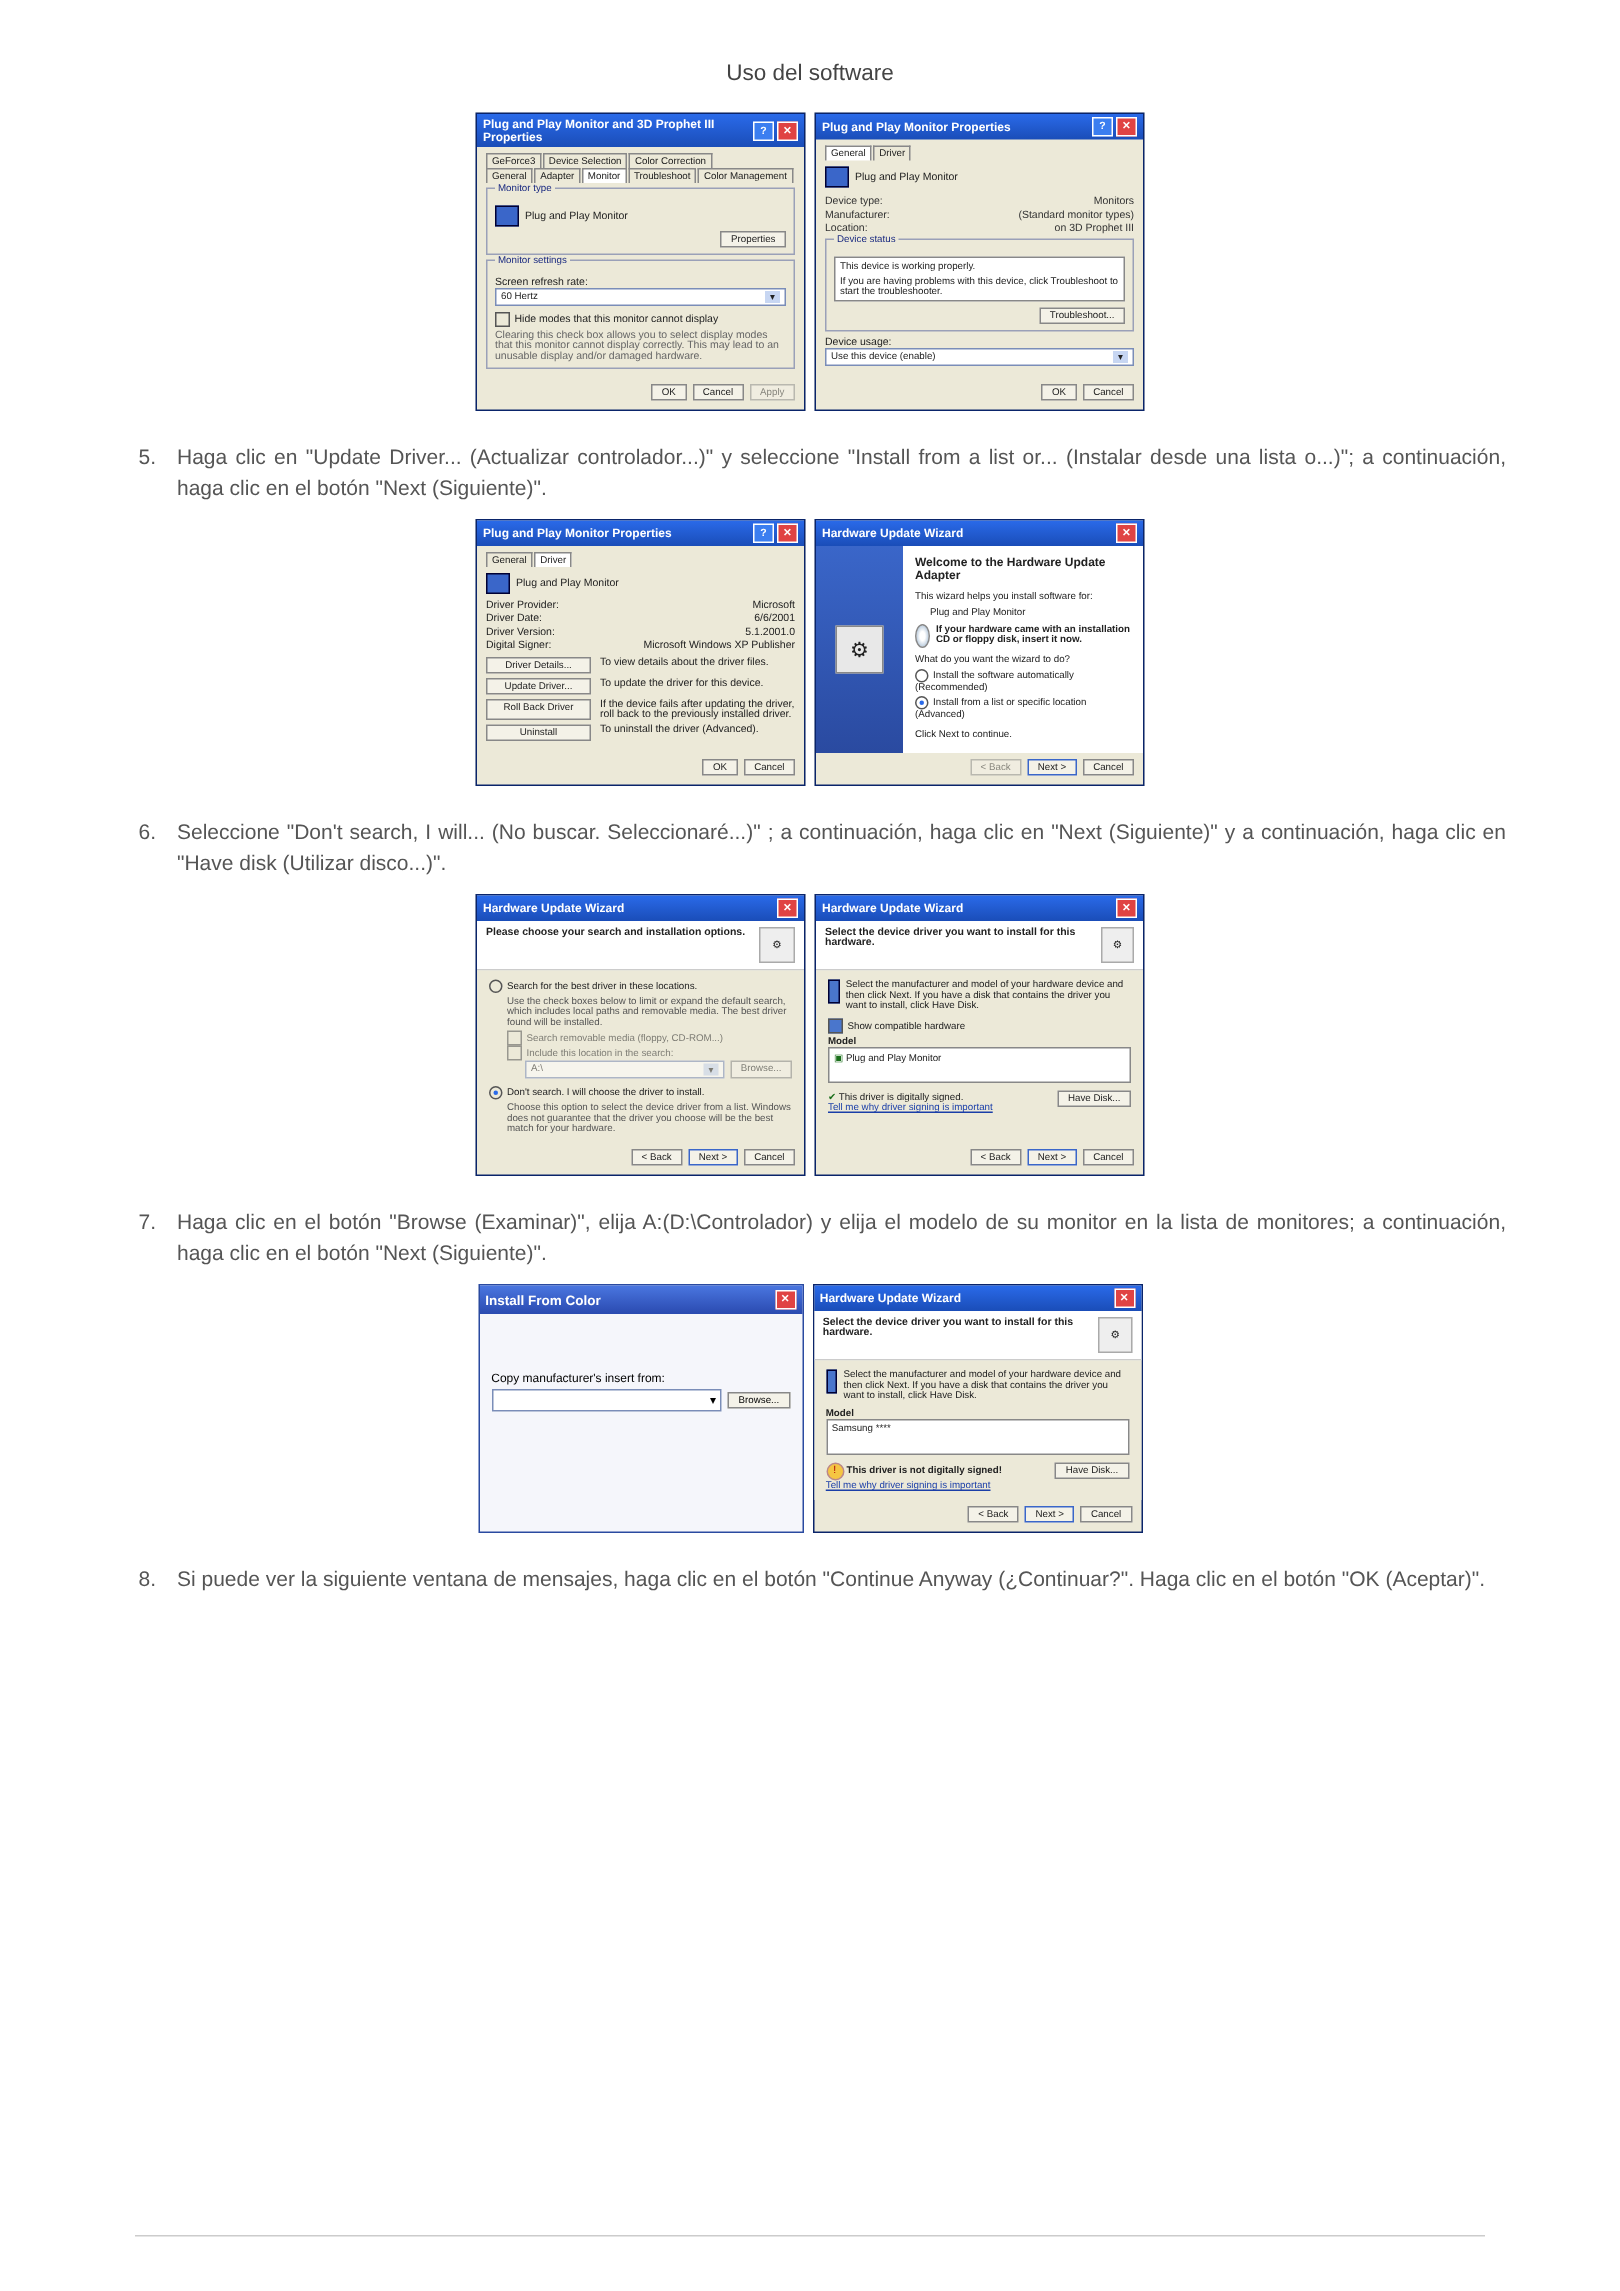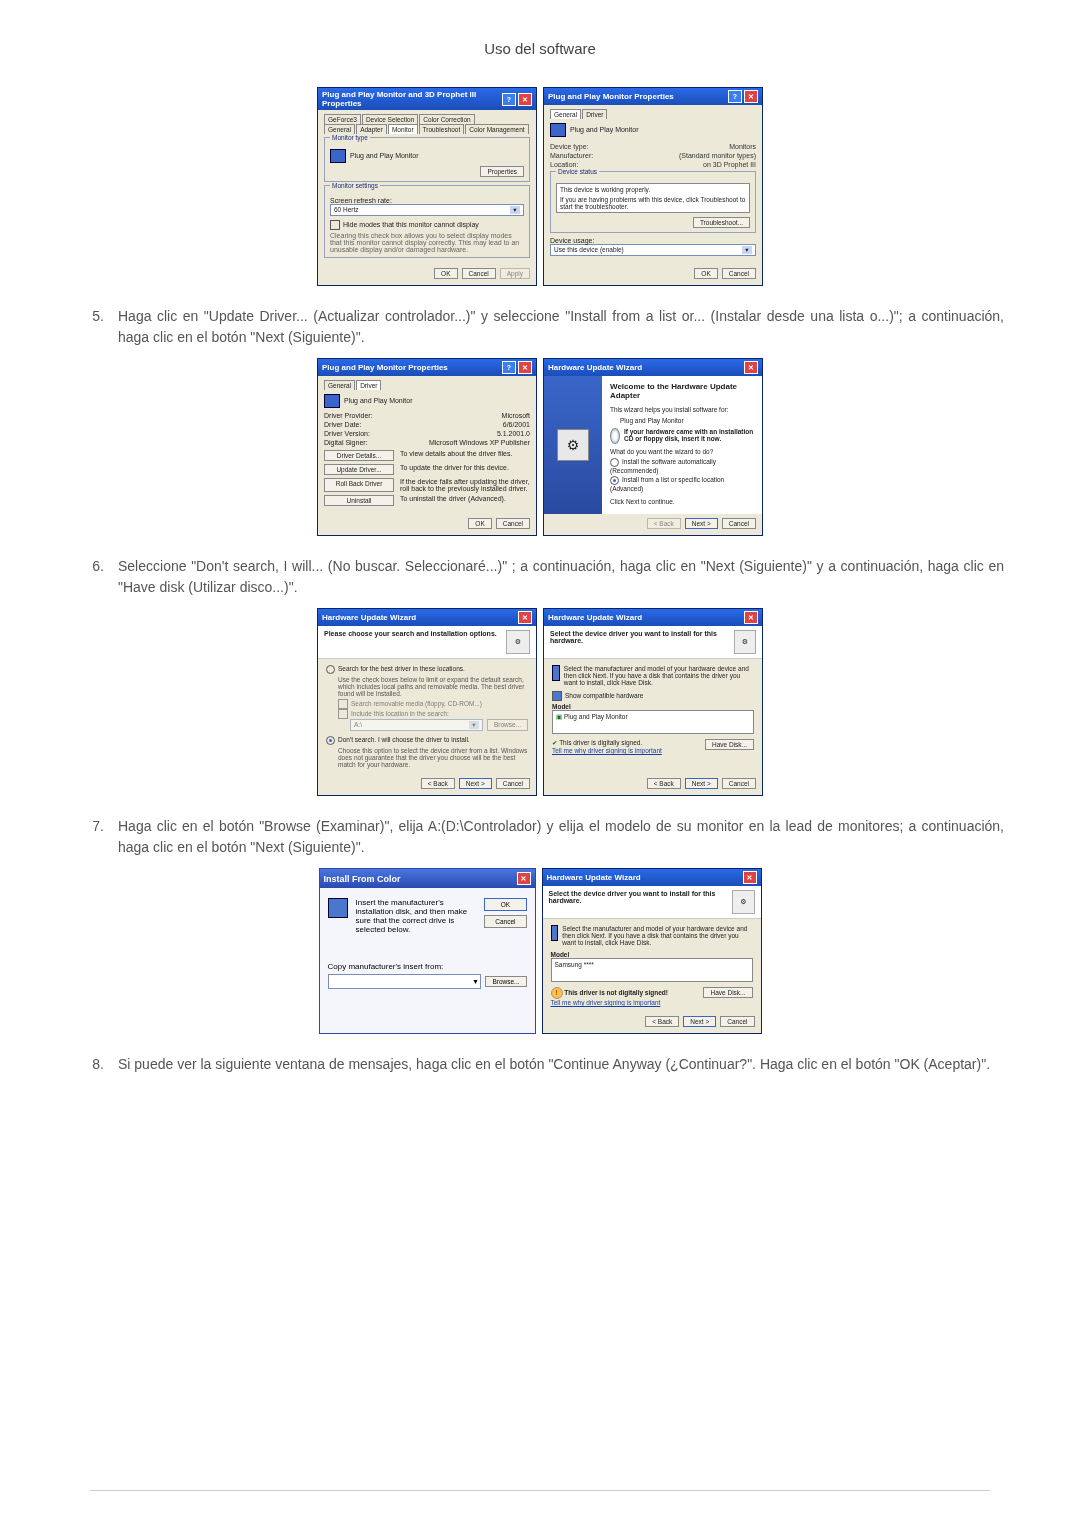--- a/index.html
+++ b/index.html
@@ -14,21 +14,21 @@
     min-height: 1527px;
     background: #fff;
     box-sizing: border-box;
     padding: 40px 0;
     position: relative;
   }
   .header-title {
     text-align: center;
     font-size: 15px;
     color: #444;
-    margin-bottom: 30px;
+    margin-bottom: 18px;
   }
   .content-wrap {
     padding: 0 76px;
   }
   .screenshot-row {
     display: flex;
     justify-content: center;
     gap: 6px;
     margin: 10px 0 20px 0;
   }
@@ -442,41 +442,33 @@
         <div class="button-row">
           <span class="btn">&lt; Back</span>
           <span class="btn primary">Next &gt;</span>
           <span class="btn">Cancel</span>
         </div>
       </div>
     </div>
 
     <div class="bodytext">
       <span class="num">7.</span>
-      <span class="txt">Haga clic en el botón "Browse (Examinar)", elija A:(D:\Controlador) y elija el modelo de su monitor en la lead de monitores; a continuación, haga clic en el botón "Next (Siguiente)".</span>
+      <span class="txt">Haga clic en el botón "Browse (Examinar)", elija A:(D:\Controlador) y elija el modelo de su monitor en la lista de monitores; a continuación, haga clic en el botón "Next (Siguiente)".</span>
     </div>
 
     <div class="screenshot-row">
 
       <div class="ifd">
         <div class="titlebar">
           <span>Install From Color</span>
           <span class="tbtns">
               <span class="tbtn close">✕</span>
             </span>
         </div>
         <div class="ifd-body">
-          <div style="display:flex;gap:8px;">
-            <span class="floppy-icon" style="width:18px;height:18px;"></span>
-            <span style="flex:1;">Insert the manufacturer's installation disk, and then make sure that the correct drive is selected below.</span>
-            <div style="display:flex;flex-direction:column;gap:4px;">
-              <span class="btn primary" style="padding:2px 10px;">OK</span>
-              <span class="btn" style="padding:2px 10px;">Cancel</span>
-            </div>
-          </div>
           <div style="margin-top:28px;">Copy manufacturer's insert from:</div>
           <div class="combo" style="margin-top:3px;">
             <div class="field">
               <span></span>
               <span>▾</span>
             </div>
             <span class="btn">Browse...</span>
           </div>
         </div>
       </div>

